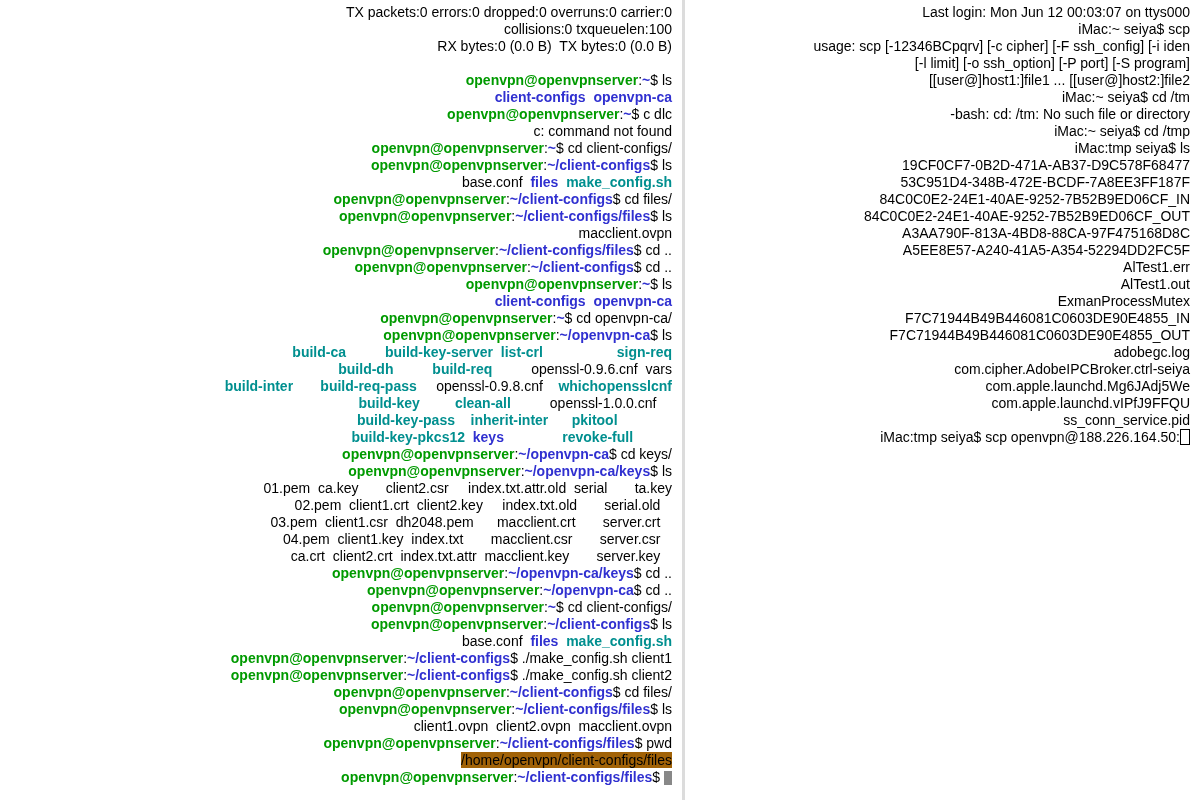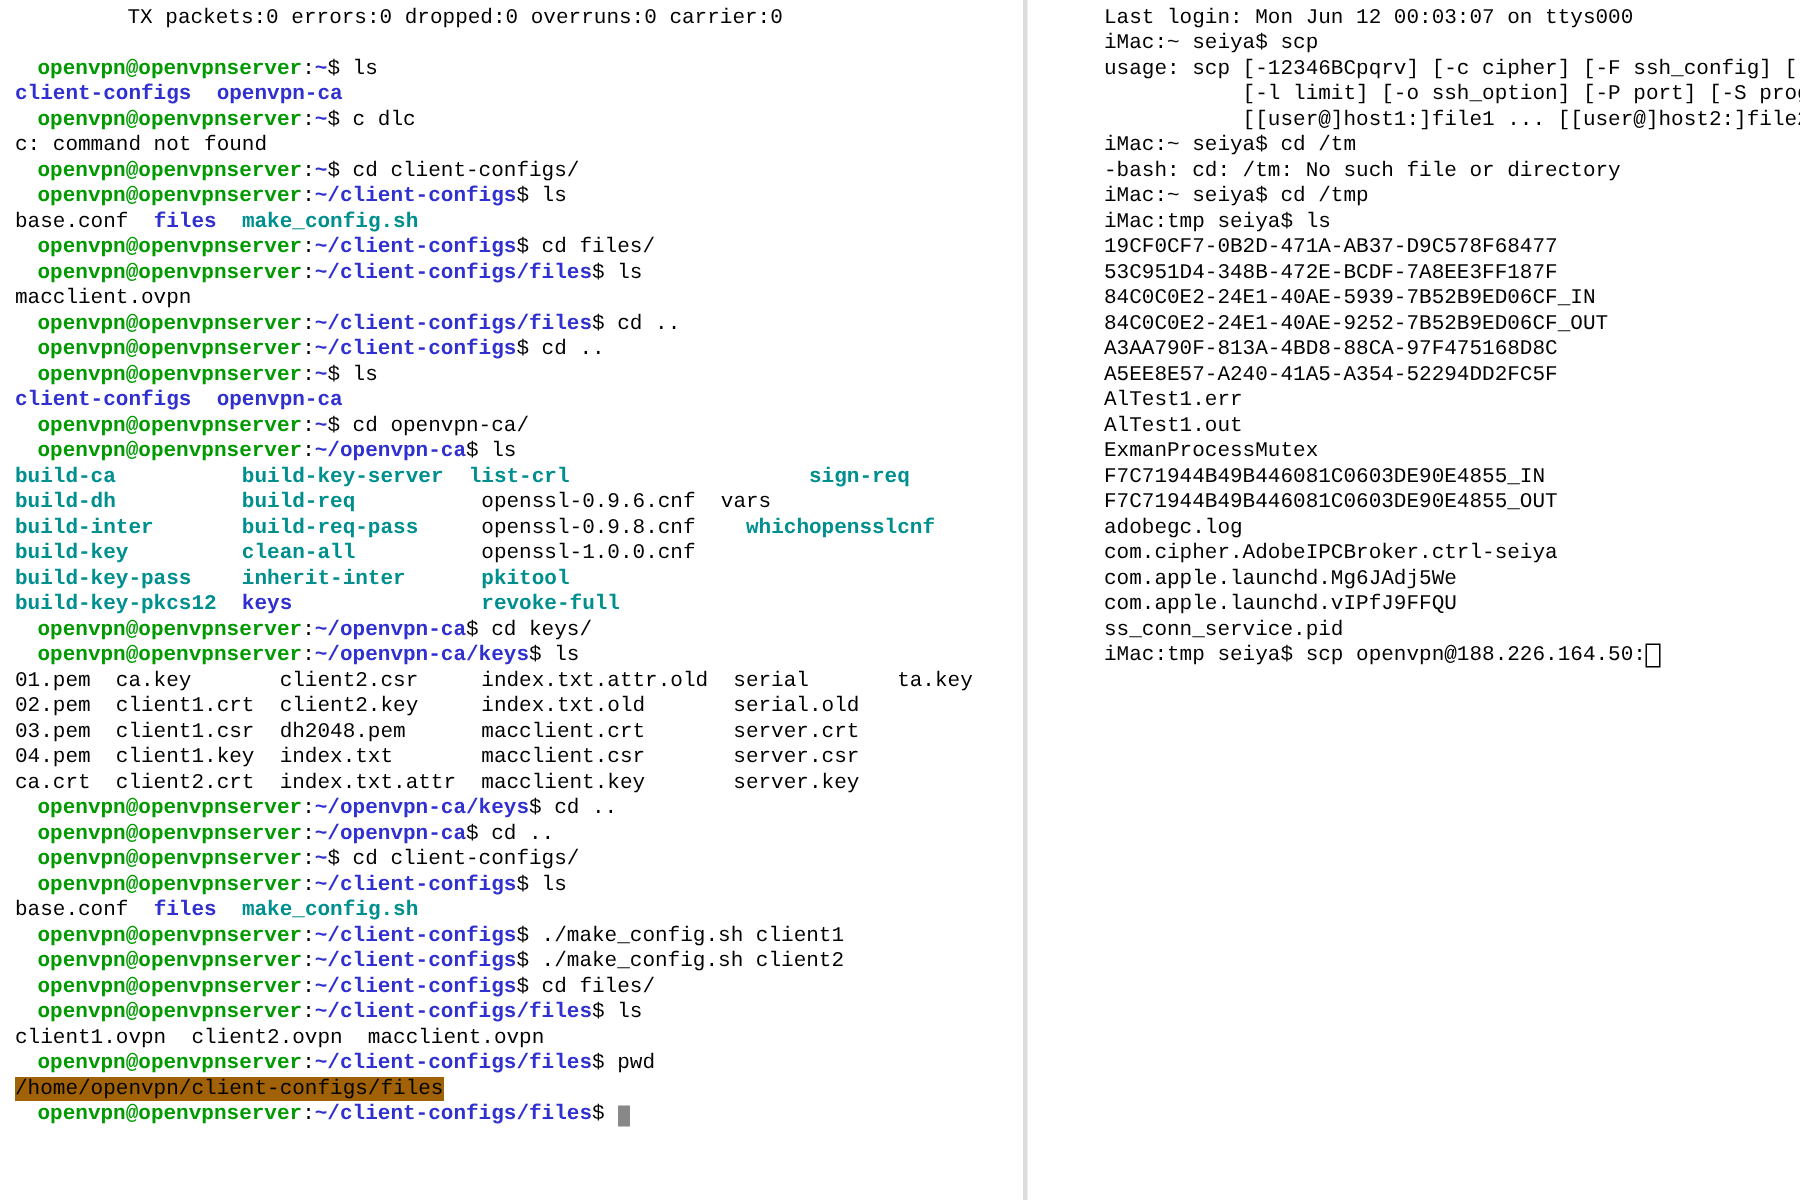--- a/index.html
+++ b/index.html
@@ -1,32 +1,32 @@
 <!DOCTYPE html>
 <html><head>
 <meta charset="utf-8">
 <style>
   html,body{margin:0;padding:0;background:#fff;}
-  #wrap{display:flex;width:1200px;height:800px;font-family:Liberation Mono, monospace;font-size:14px;line-height:17px;color:#000;}
+  #wrap{display:flex;width:1200px;height:800px;font-family:Liberation Sans, sans-serif;font-size:14px;line-height:17px;color:#000;text-align:right;}
   .pane{overflow:hidden;white-space:pre;padding:4px 10px;box-sizing:border-box;}
   #left{width:682px;}
   #divider{width:3px;background:#dcdcdc;}
   #right{flex:1;margin-left:41px;}
   .g{color:#009a00;font-weight:bold;margin-left:15px;}
   .bl{color:#3030d0;font-weight:bold;}
   .cy{color:#008f8f;font-weight:bold;margin-top:12px;}
   .indent{padding-left:75px;display:block;}
   .sel{background:#a16207;}
   .cur{display:inline-block;width:8px;height:14px;border:1px solid #000;vertical-align:text-bottom;}
   .cur2{display:inline-block;width:8px;height:14px;background:#888;vertical-align:text-bottom;}
 </style>
 </head>
 <body>
 <div id="wrap">
-  <div id="left" class="pane"><span class="indent">TX packets:0 errors:0 dropped:0 overruns:0 carrier:0</span>
+  <div id="left" class="pane"><span class="indent">TX packets:0 errors:0 dropped:0 overruns:0 carrier:0</span><span class="indent">collisions:0 txqueuelen:100</span><span class="indent">RX bytes:0 (0.0 B)  TX bytes:0 (0.0 B)</span>
 <span class="g">openvpn@openvpnserver</span>:<span class="bl">~</span>$ ls
 <span class="bl">client-configs</span>  <span class="bl">openvpn-ca</span>
 <span class="g">openvpn@openvpnserver</span>:<span class="bl">~</span>$ c dlc
 <span>c: command not found</span>
 <span class="g">openvpn@openvpnserver</span>:<span class="bl">~</span>$ cd client-configs/
 <span class="g">openvpn@openvpnserver</span>:<span class="bl">~/client-configs</span>$ ls
 <span>base.conf</span>  <span class="bl">files</span>  <span class="cy">make_config.sh</span>
 <span class="g">openvpn@openvpnserver</span>:<span class="bl">~/client-configs</span>$ cd files/
 <span class="g">openvpn@openvpnserver</span>:<span class="bl">~/client-configs/files</span>$ ls
 <span>macclient.ovpn</span>
@@ -67,21 +67,21 @@
 <span>iMac:~ seiya$ </span>scp
 <span>usage: scp [-12346BCpqrv] [-c cipher] [-F ssh_config] [-i iden</span>
 <span>           [-l limit] [-o ssh_option] [-P port] [-S program]</span>
 <span>           [[user@]host1:]file1 ... [[user@]host2:]file2</span>
 <span>iMac:~ seiya$ </span>cd /tm
 <span>-bash: cd: /tm: No such file or directory</span>
 <span>iMac:~ seiya$ </span>cd /tmp
 <span>iMac:tmp seiya$ </span>ls
 <span>19CF0CF7-0B2D-471A-AB37-D9C578F68477</span>
 <span>53C951D4-348B-472E-BCDF-7A8EE3FF187F</span>
-<span>84C0C0E2-24E1-40AE-5939-7B52B9ED06CF_IN</span>
+<span>84C0C0E2-24E1-40AE-9252-7B52B9ED06CF_IN</span>
 <span>84C0C0E2-24E1-40AE-9252-7B52B9ED06CF_OUT</span>
 <span>A3AA790F-813A-4BD8-88CA-97F475168D8C</span>
 <span>A5EE8E57-A240-41A5-A354-52294DD2FC5F</span>
 <span>AlTest1.err</span>
 <span>AlTest1.out</span>
 <span>ExmanProcessMutex</span>
 <span>F7C71944B49B446081C0603DE90E4855_IN</span>
 <span>F7C71944B49B446081C0603DE90E4855_OUT</span>
 <span>adobegc.log</span>
 <span>com.cipher.AdobeIPCBroker.ctrl-seiya</span>

